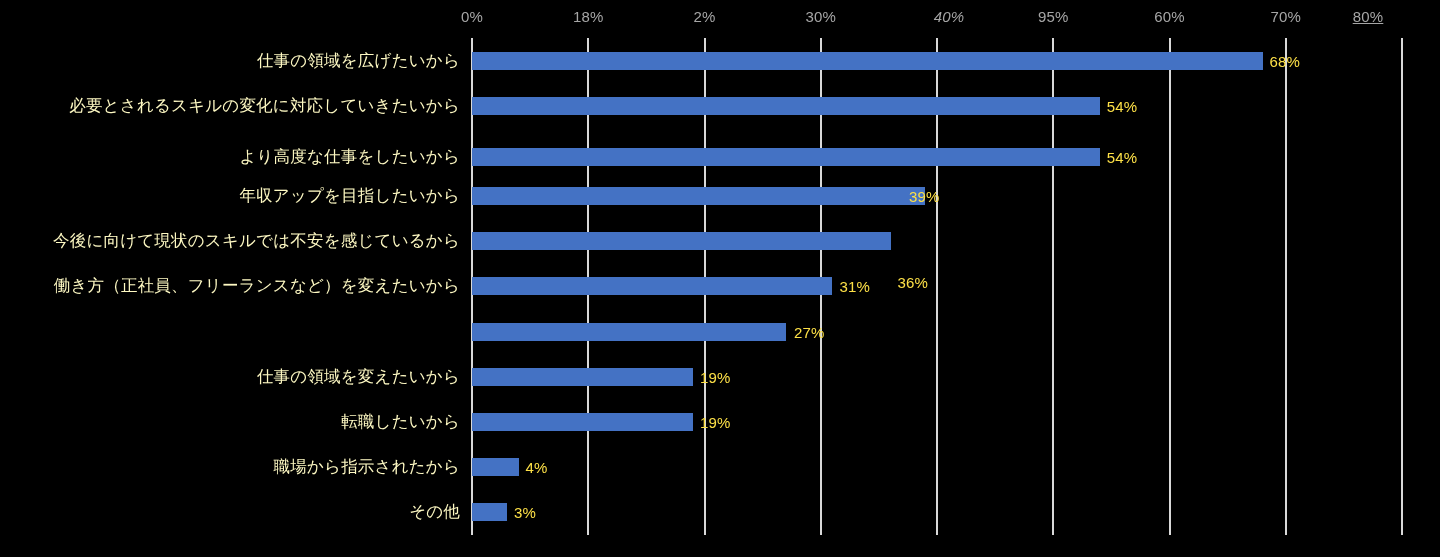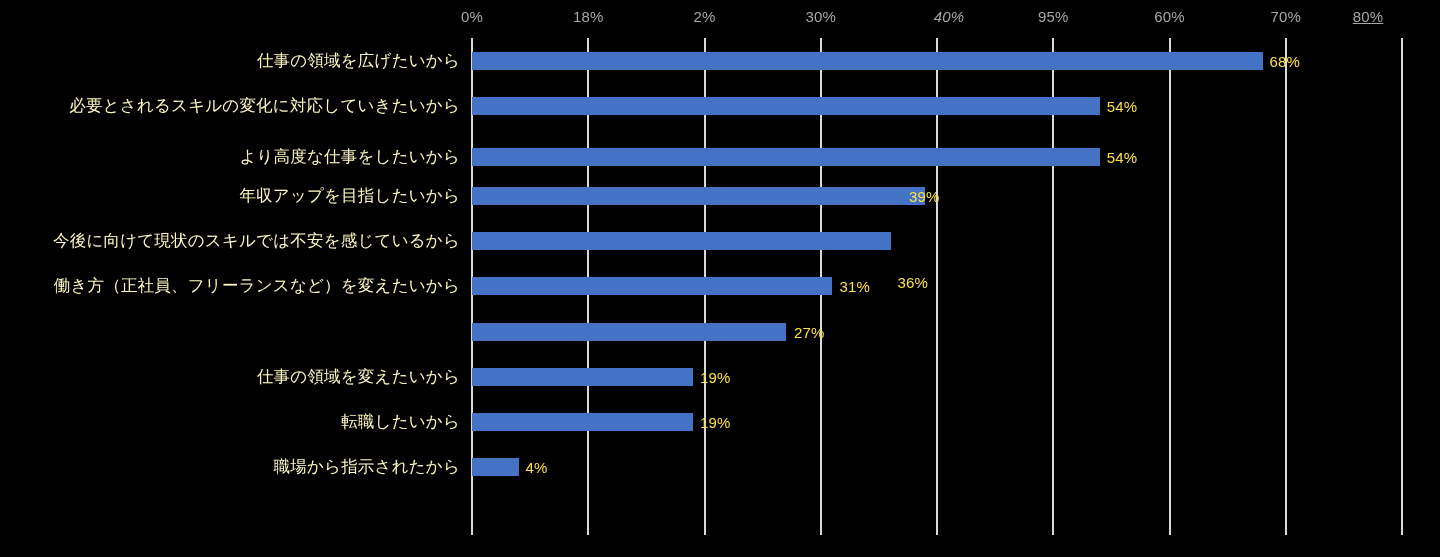--- a/index.html
+++ b/index.html
@@ -139,14 +139,19 @@
       <div class="row" style="top: 361.455px; height: 45.1818px;">
         <div class="catwrap">転職したいから</div>
         <div class="bar" style="width: 220.875px; background: rgb(68, 114, 196);"></div>
         <div class="valuelabel" style="left: 220.875px;">19%</div>
       </div>
       <div class="row" style="top: 406.636px; height: 45.1818px;">
         <div class="catwrap">職場から指示されたから</div>
         <div class="bar" style="width: 46.5px; background: rgb(68, 114, 196);"></div>
         <div class="valuelabel" style="left: 46.5px;">4%</div>
       </div>
+      <div class="row" style="top: 451.818px; height: 45.1818px;">
+        <div class="catwrap">その他</div>
+        <div class="bar" style="width: 34.875px; background: rgb(68, 114, 196);"></div>
+        <div class="valuelabel" style="left: 34.875px;">3%</div>
+      </div>
     </div>
 </div>
 
 </body></html>

